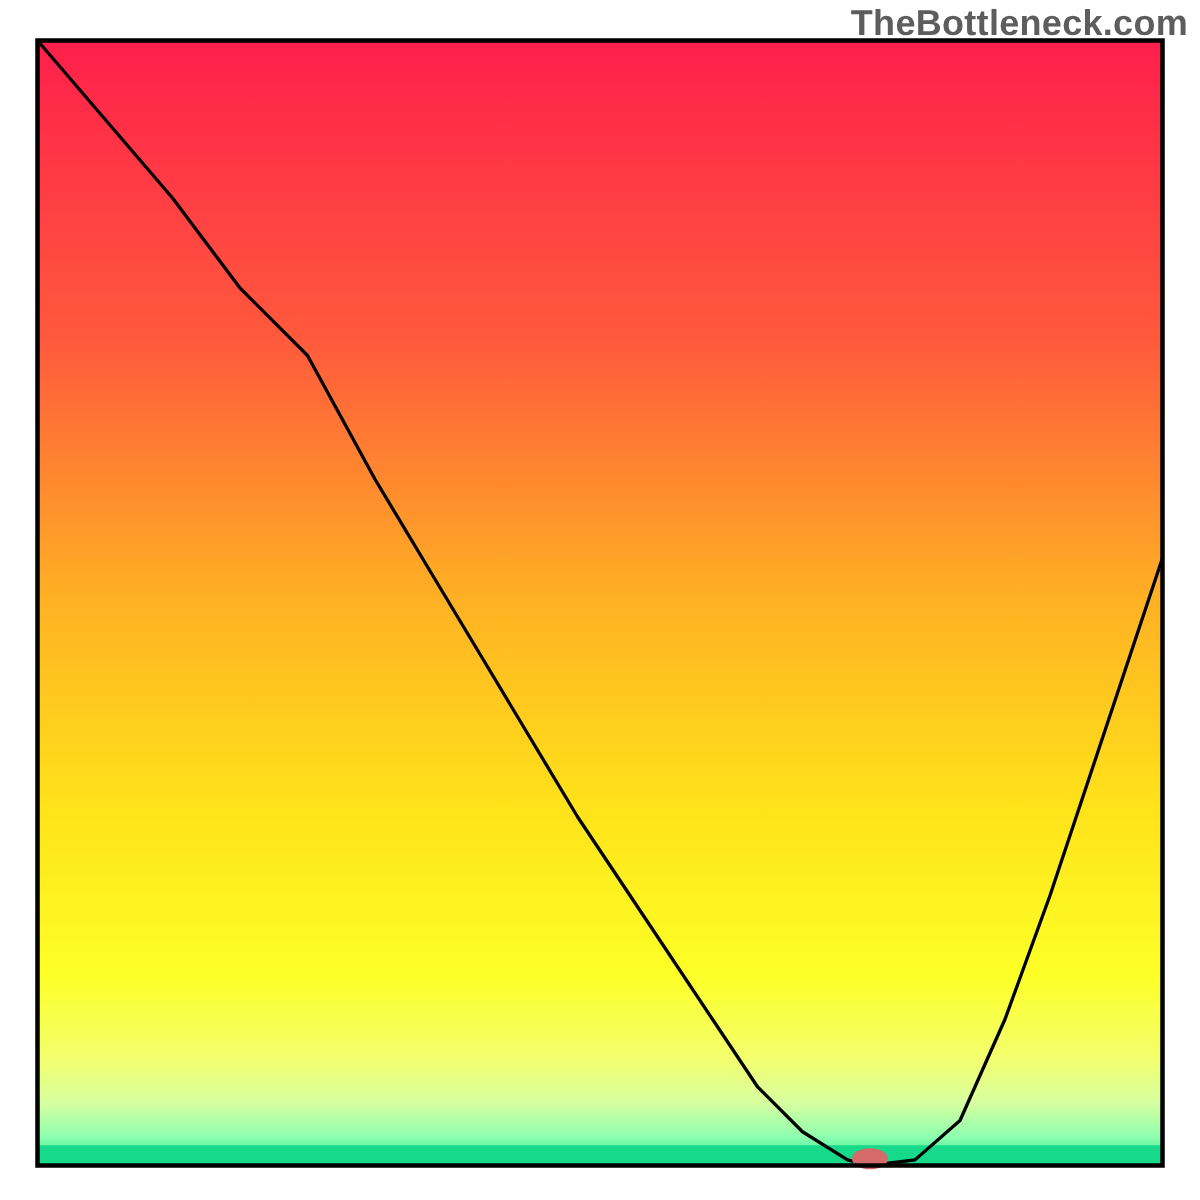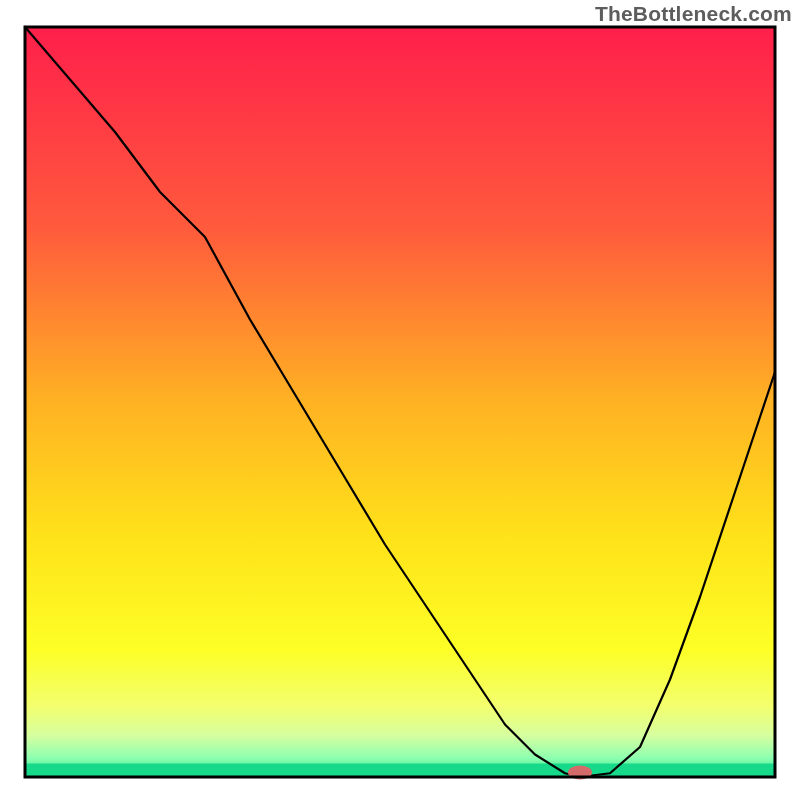--- a/index.html
+++ b/index.html
@@ -12,21 +12,21 @@
   }
   .container {
     position: relative;
     width: 800px;
     height: 800px;
   }
   .watermark {
     position: absolute;
     top: 2px;
     right: 8px;
-    font-size: 21px;
+    font-size: 24px;
     font-weight: bold;
     color: #5d5d5d;
     letter-spacing: 0.2px;
     z-index: 10;
   }
   svg.plot {
     position: absolute;
     top: 0;
     left: 0;
     width: 800px;

